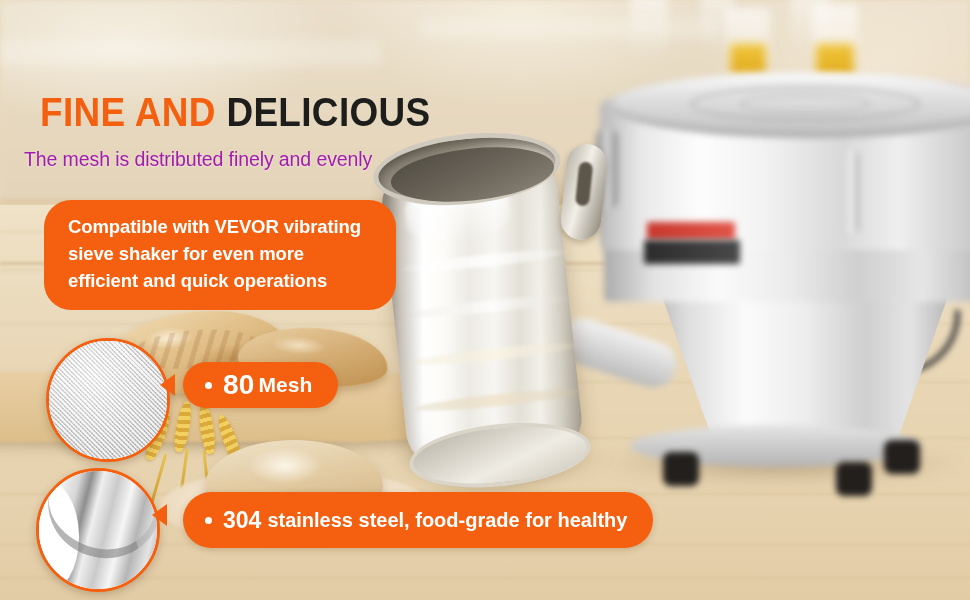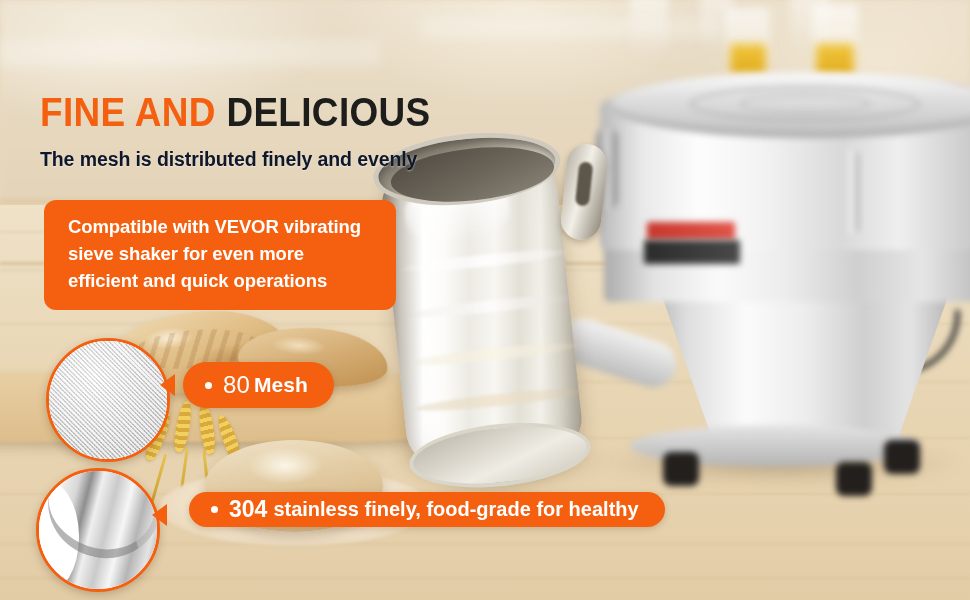--- a/index.html
+++ b/index.html
@@ -330,31 +330,31 @@
     position:absolute; left:40px; top:92px;
     font-size:41px; font-weight:bold; letter-spacing:.4px;
     line-height:1;
     white-space:nowrap;
     transform:scaleX(.9); transform-origin:left center;
   }
   .hl-orange { color:#f4600f; }
   .hl-dark   { color:#1d1d1b; }
 
   .subhead {
-    position:absolute; left:40px; top:148px;
-    font-size:19.5px; font-weight:bold; color:#0f172a;
+    position:absolute; left:24px; top:148px;
+    font-size:19.5px; font-weight:normal; color:#a21caf;
     letter-spacing:-.1px;
     text-shadow:0 1px 2px rgba(255,255,255,.45);
     white-space:nowrap;
   }
 
   
   .desc-box {
     position:absolute; left:44px; top:200px; width:352px; height:110px;
-    background:#f4600f; border-radius:12px;
+    background:#f4600f; border-radius:27px;
     padding:14px 20px 0 24px;
   }
   .desc-text {
     color:#fff; font-size:18.5px; font-weight:bold;
     line-height:1.45; letter-spacing:-.1px;
   }
 
   .circle-zoom {
     position:absolute; border-radius:50%;
     border:3px solid #f4600f;
@@ -414,24 +414,24 @@
     padding:0 26px 0 22px;
     font-size:20px; font-weight:bold;
     white-space:nowrap;
     box-shadow:0 2px 6px rgba(120,70,24,.25);
   }
   .pill .dot {
     display:inline-block; width:7px; height:7px; border-radius:50%;
     background:#fff; margin-right:11px; flex:none;
   }
   .pill-80 { left:183px; top:362px; height:46px; }
-  .pill-80 .num { font-size:24px; font-weight:normal; letter-spacing:.2px; }
+  .pill-80 .num { font-size:28px; font-weight:bold; letter-spacing:.2px; }
   .pill-80 .unit { font-size:21px; margin-left:4px; }
   .pill-80 .paren { font-size:21px; margin-left:5px; }
-  .pill-304 { left:189px; top:492px; height:35px; }
+  .pill-304 { left:183px; top:492px; height:56px; }
   .pill-304 .num { font-size:23px; font-weight:bold; }
   .pill-304 .rest { font-size:20px; margin-left:6px; }
 
   .circle-mesh { left:46px; top:338px; width:124px; height:124px; }
   .circle-steel{ left:36px; top:468px; width:124px; height:124px; }
   .arrow-1 { left:160px; top:374px; }
   .arrow-2 { left:152px; top:504px; }
 </style>
 </head>
 <body>
@@ -548,16 +548,16 @@
 
   <div class="circle-zoom circle-steel">
     <div class="steel-fill"></div>
     <div class="steel-white"></div>
     <div class="steel-curve"></div>
   </div>
   <div class="arrow-left arrow-2"></div>
   <div class="pill pill-304">
     <span class="dot"></span>
     <span class="num">304</span>
-    <span class="rest">stainless finely, food-grade for healthy</span>
+    <span class="rest">stainless steel, food-grade for healthy</span>
   </div>
 
 </div>
 
 </body></html>

